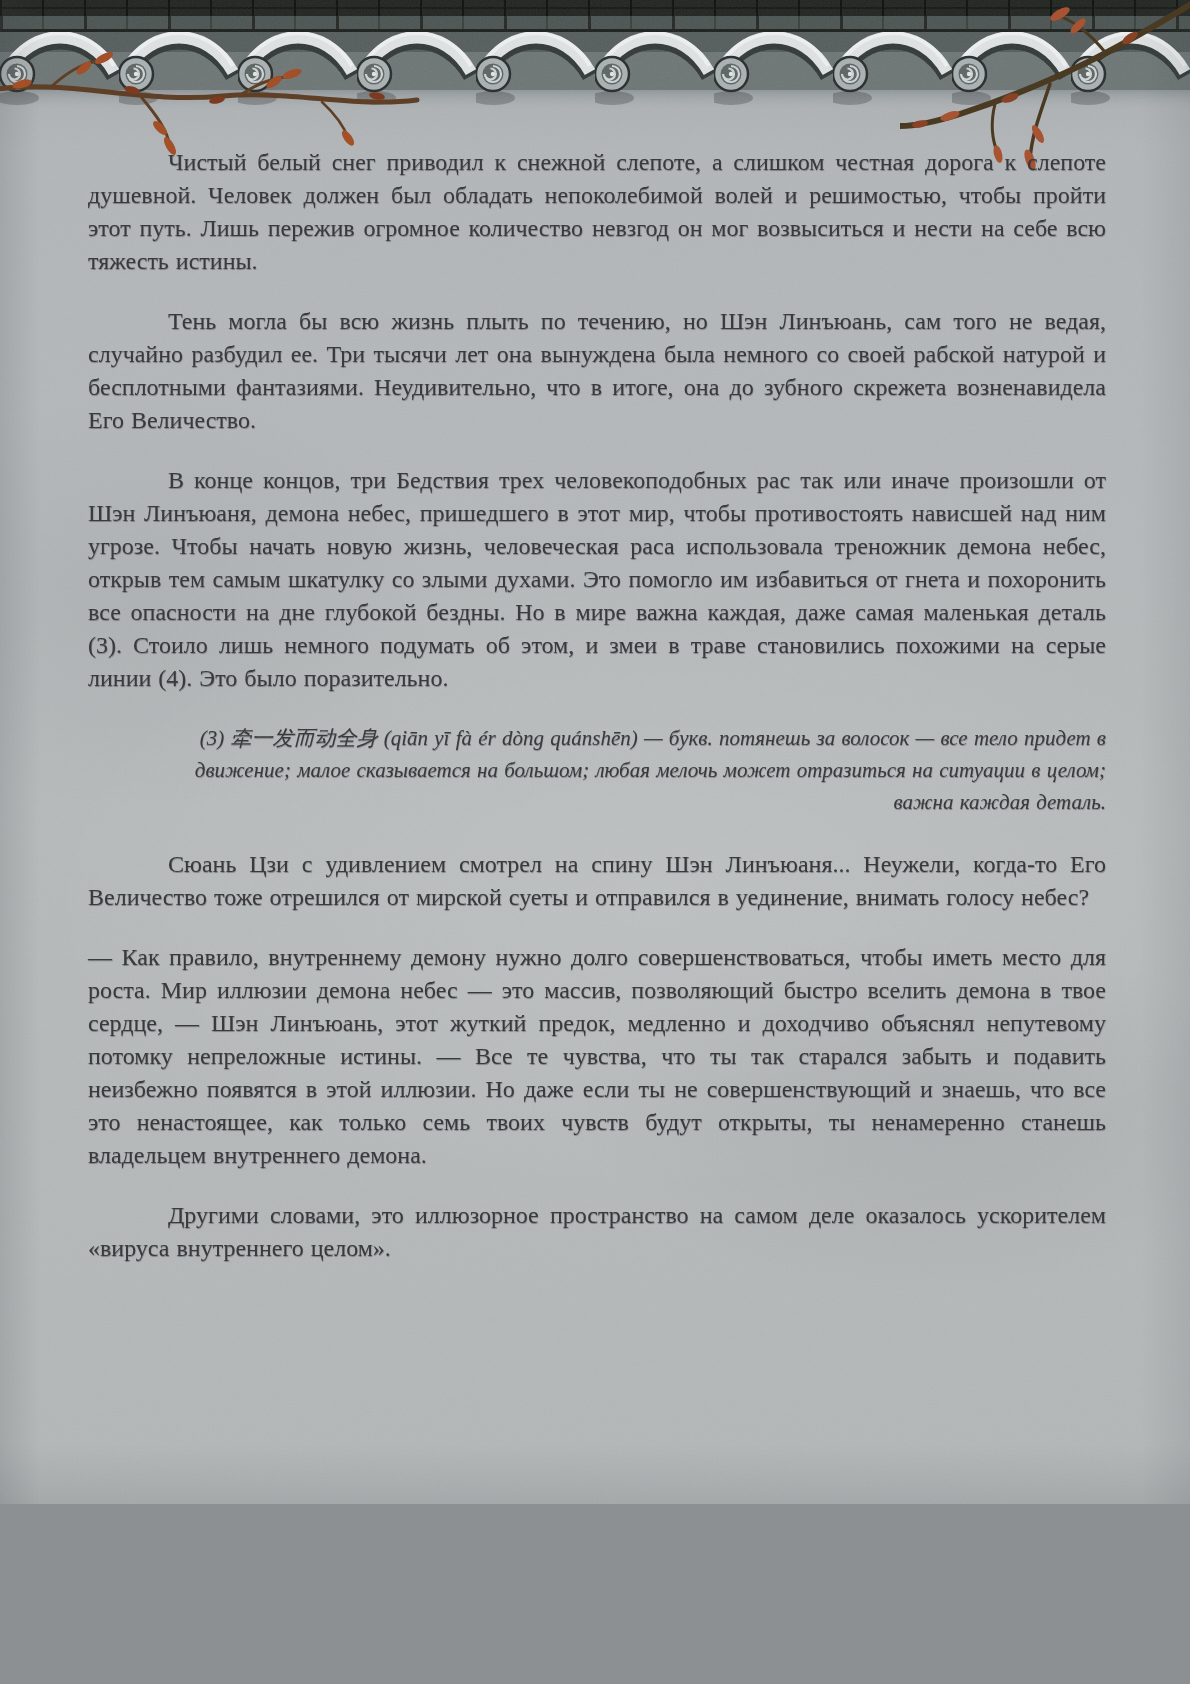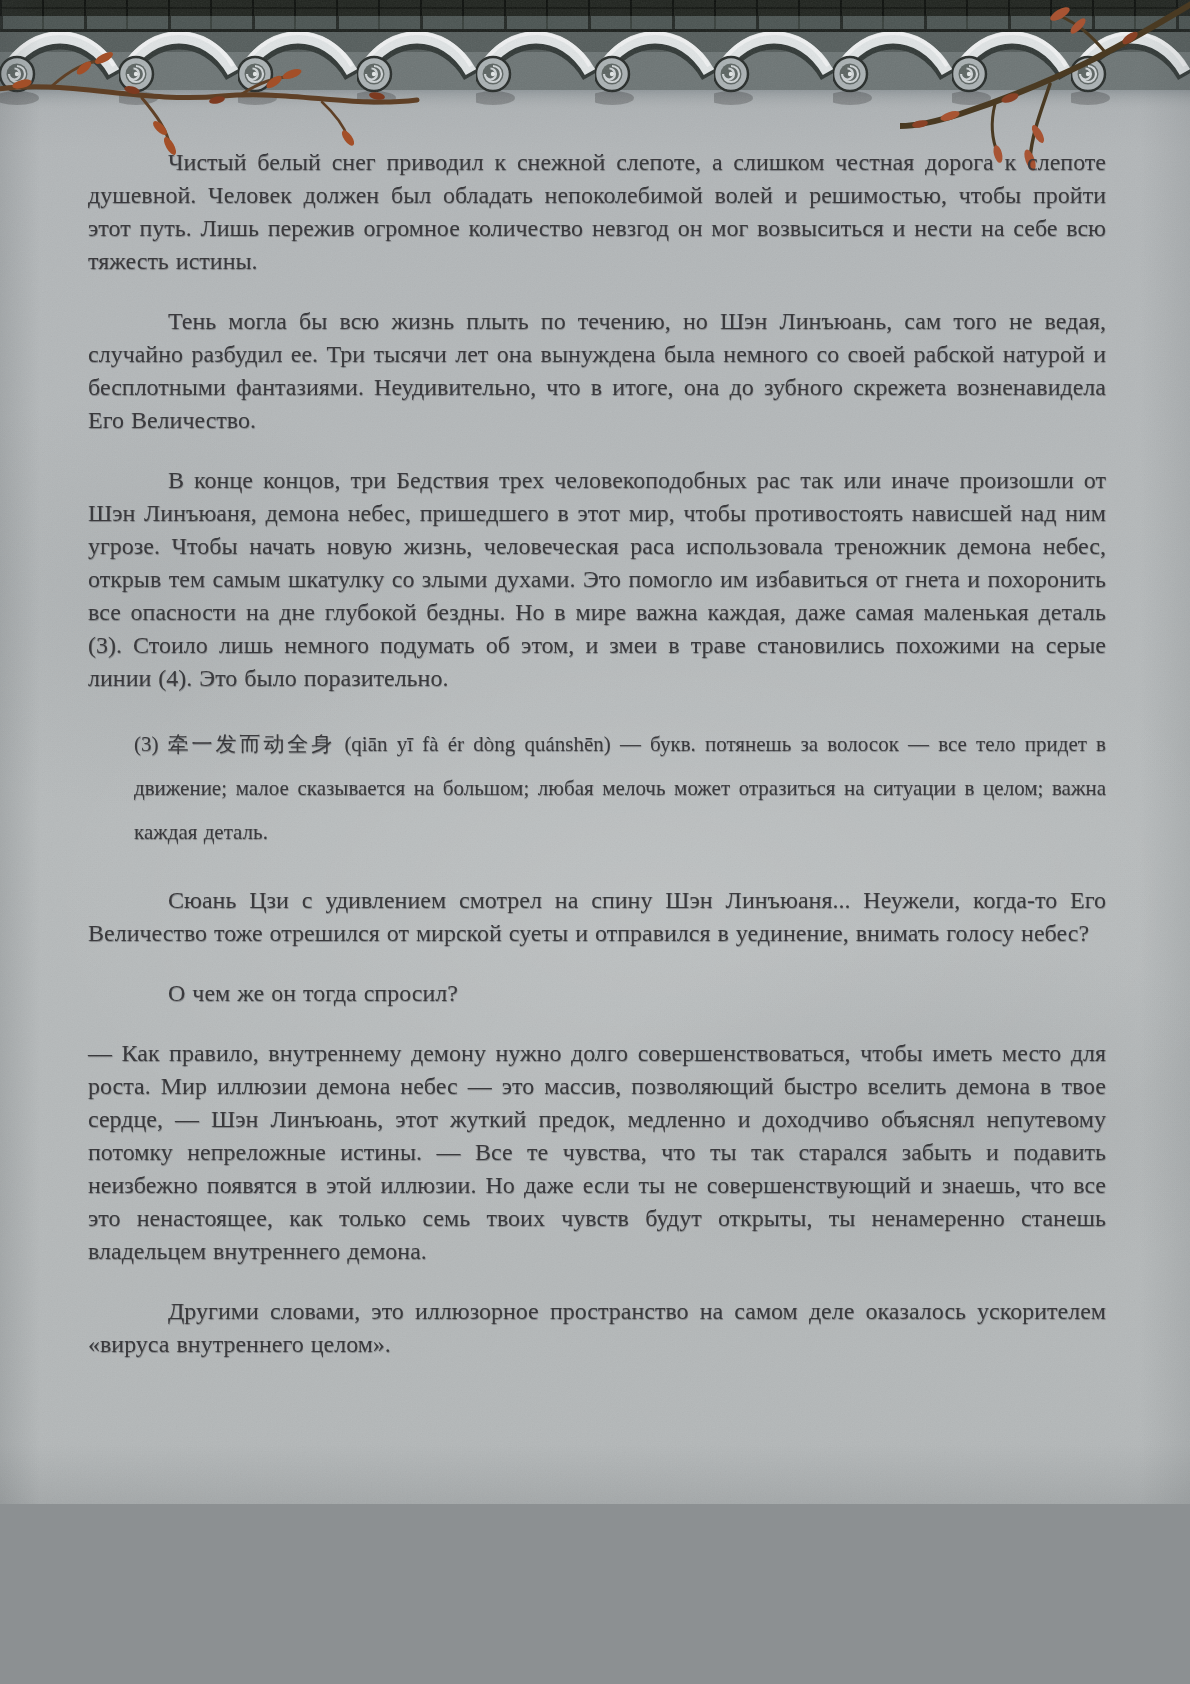--- a/index.html
+++ b/index.html
@@ -51,21 +51,23 @@
   .para{
     font-size:24px;line-height:33px;
     text-align:justify;
     margin-bottom:27px;
     text-shadow:0.4px 0.6px 0.7px rgba(30,30,34,.35);
     word-spacing:1px;
   }
   .para.indent{text-indent:80px;}
   .para.dialog{text-indent:0;}
   .para.footnote{
-    font-size:21px;line-height:44px;
+    font-size:21px;line-height:32px;
+    font-style:italic;
+    text-align:right;
     padding-left:46px;
     margin-bottom:30px;
   }
 </style>
 </head>
 <body>
 
 <div class="page">
 
   <svg class="grain" width="1190" height="1684">
@@ -162,17 +164,16 @@
       <ellipse cx="20" cy="130" rx="8" ry="3.5" transform="rotate(-10 20 130)"></ellipse>
     </g>
   </svg>
 
   <div class="content">
       <p class="para indent">Чистый белый снег приводил к снежной слепоте, а слишком честная дорога к слепоте душевной. Человек должен был обладать непоколебимой волей и решимостью, чтобы пройти этот путь. Лишь пережив огромное количество невзгод он мог возвыситься и нести на себе всю тяжесть истины.</p>
       <p class="para indent">Тень могла бы всю жизнь плыть по течению, но Шэн Линъюань, сам того не ведая, случайно разбудил ее. Три тысячи лет она вынуждена была немного со своей рабской натурой и бесплотными фантазиями. Неудивительно, что в итоге, она до зубного скрежета возненавидела Его Величество.</p>
       <p class="para indent">В конце концов, три Бедствия трех человекоподобных рас так или иначе произошли от Шэн Линъюаня, демона небес, пришедшего в этот мир, чтобы противостоять нависшей над ним угрозе. Чтобы начать новую жизнь, человеческая раса использовала треножник демона небес, открыв тем самым шкатулку со злыми духами. Это помогло им избавиться от гнета и похоронить все опасности на дне глубокой бездны. Но в мире важна каждая, даже самая маленькая деталь (3). Стоило лишь немного подумать об этом, и змеи в траве становились похожими на серые линии (4). Это было поразительно.</p>
       <p class="para footnote">(3) 牵一发而动全身 (qiān yī fà ér dòng quánshēn) — букв. потянешь за волосок — все тело придет в движение; малое сказывается на большом; любая мелочь может отразиться на ситуации в целом; важна каждая деталь.</p>
       <p class="para indent">Сюань Цзи с удивлением смотрел на спину Шэн Линъюаня... Неужели, когда-то Его Величество тоже отрешился от мирской суеты и отправился в уединение, внимать голосу небес?</p>
-      <p class="para indent">О чем же он тогда спросил?</p>
       <p class="para dialog">— Как правило, внутреннему демону нужно долго совершенствоваться, чтобы иметь место для роста. Мир иллюзии демона небес — это массив, позволяющий быстро вселить демона в твое сердце, — Шэн Линъюань, этот жуткий предок, медленно и доходчиво объяснял непутевому потомку непреложные истины. — Все те чувства, что ты так старался забыть и подавить неизбежно появятся в этой иллюзии. Но даже если ты не совершенствующий и знаешь, что все это ненастоящее, как только семь твоих чувств будут открыты, ты ненамеренно станешь владельцем внутреннего демона.</p>
       <p class="para indent">Другими словами, это иллюзорное пространство на самом деле оказалось ускорителем «вируса внутреннего целом».</p>
     </div>
 </div>
 
 </body></html>

